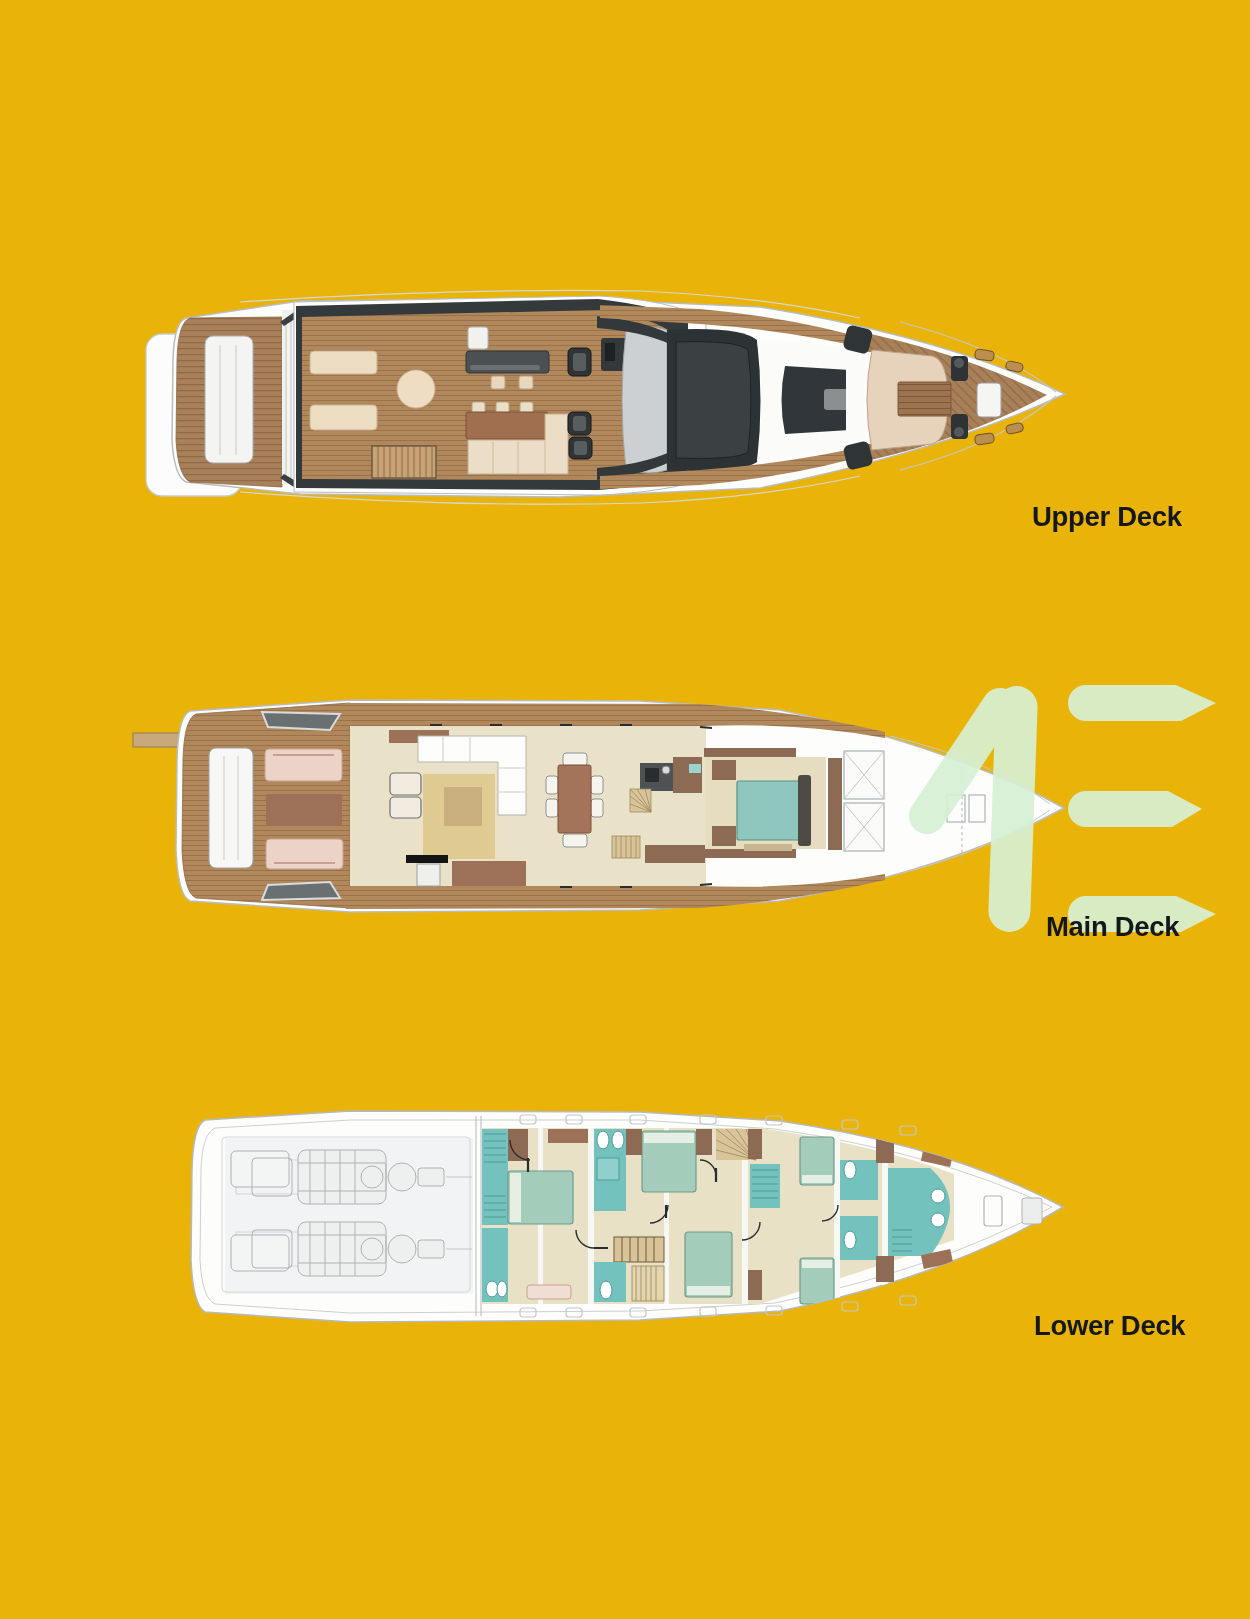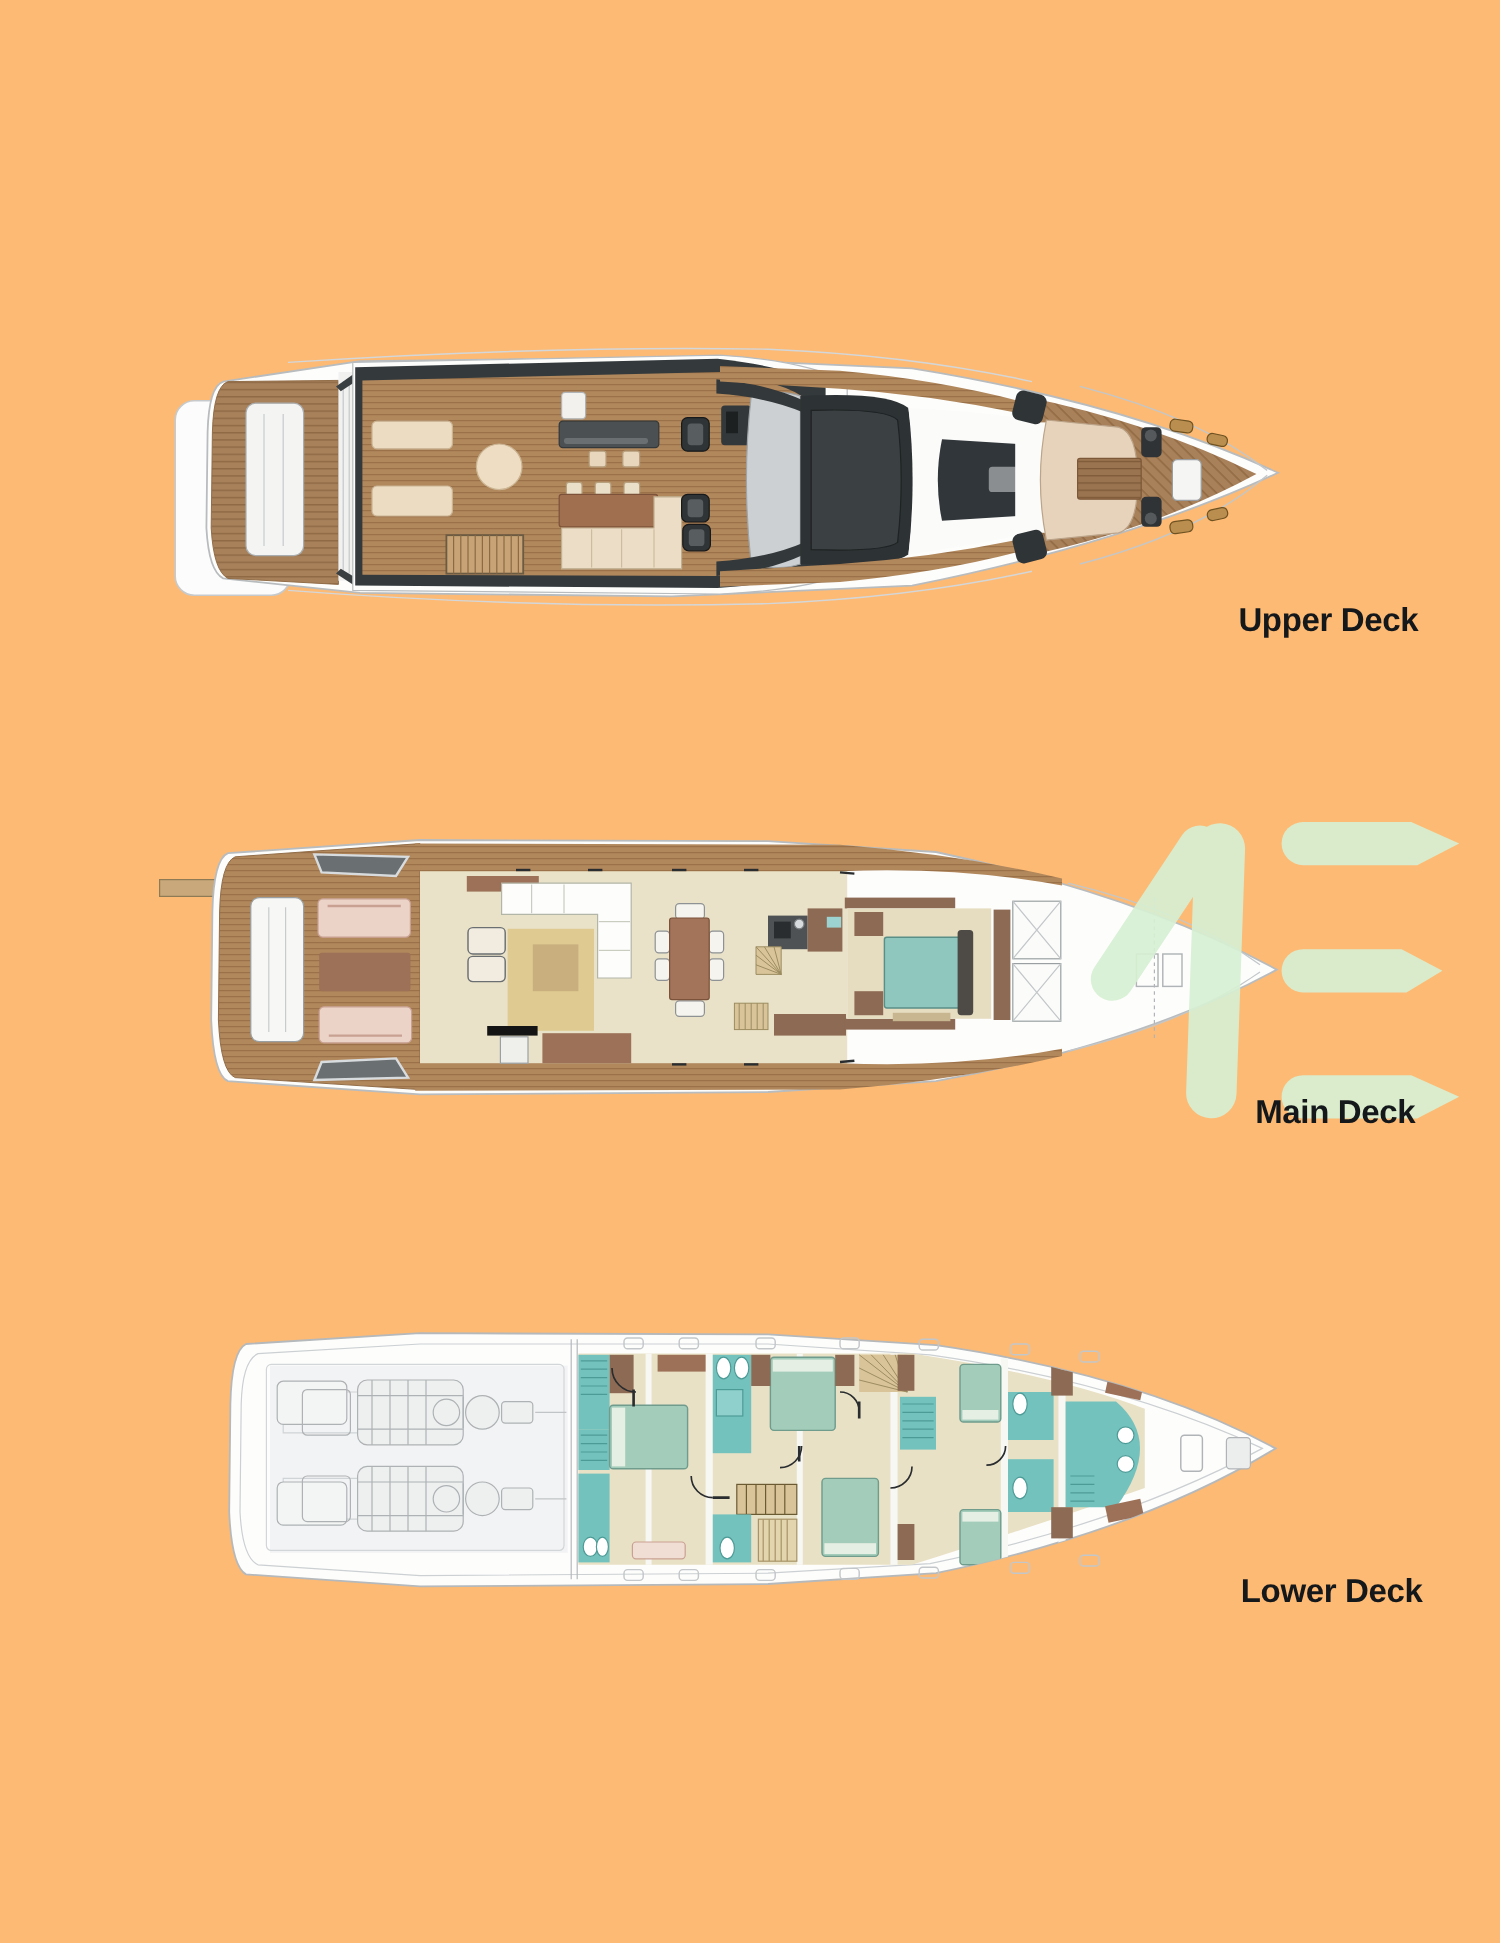--- a/index.html
+++ b/index.html
@@ -1,16 +1,16 @@
 <!DOCTYPE html>
 <html><head>
 <meta charset="utf-8">
 <style>
   html,body{margin:0;padding:0;background:#ffffff;}
-  .page{position:relative;width:1250px;height:1619px;background:#fdba74;overflow:hidden;
+  .page{position:relative;width:1250px;height:1619px;background:#eab308;overflow:hidden;
         font-family:"Liberation Sans", sans-serif;}
   svg{position:absolute;left:0;top:0;}
 </style>
 </head>
 <body>
 <div class="page">
 <svg width="1250" height="1619" viewBox="0 0 1250 1619">
 <defs>
   <pattern id="teakH" width="6" height="5" patternUnits="userSpaceOnUse">
     <rect width="6" height="5" fill="#b1875c"></rect>

